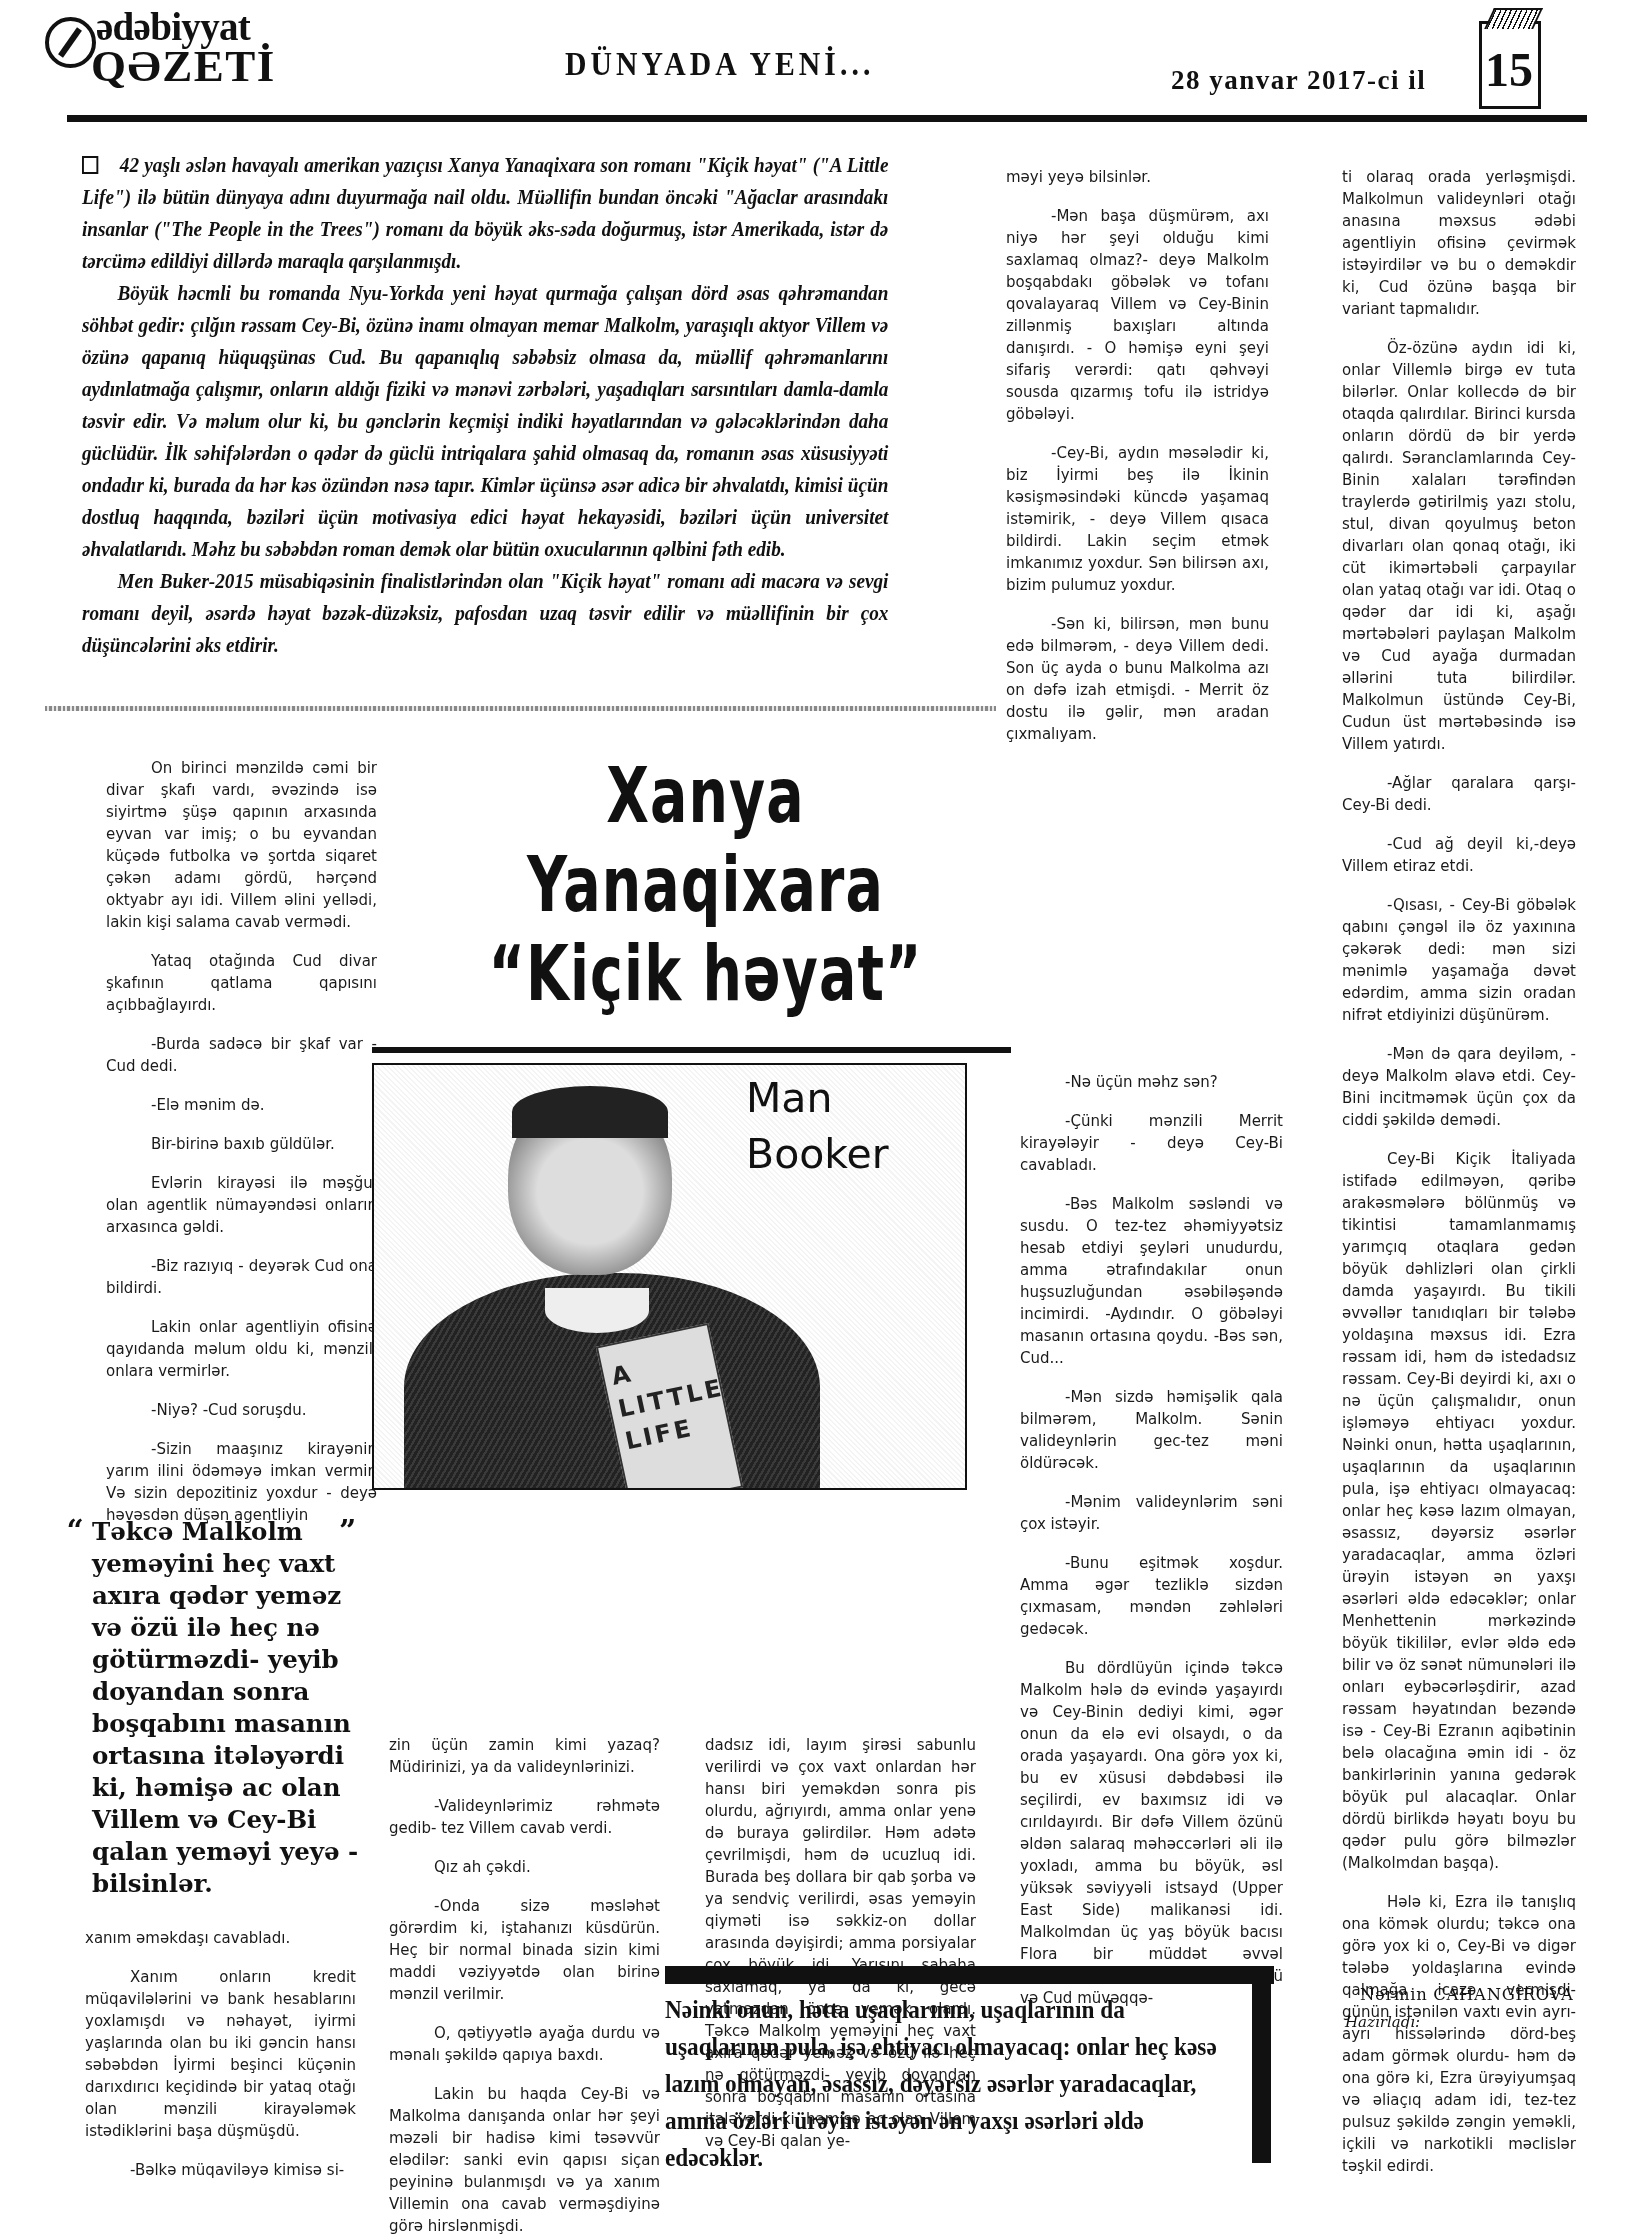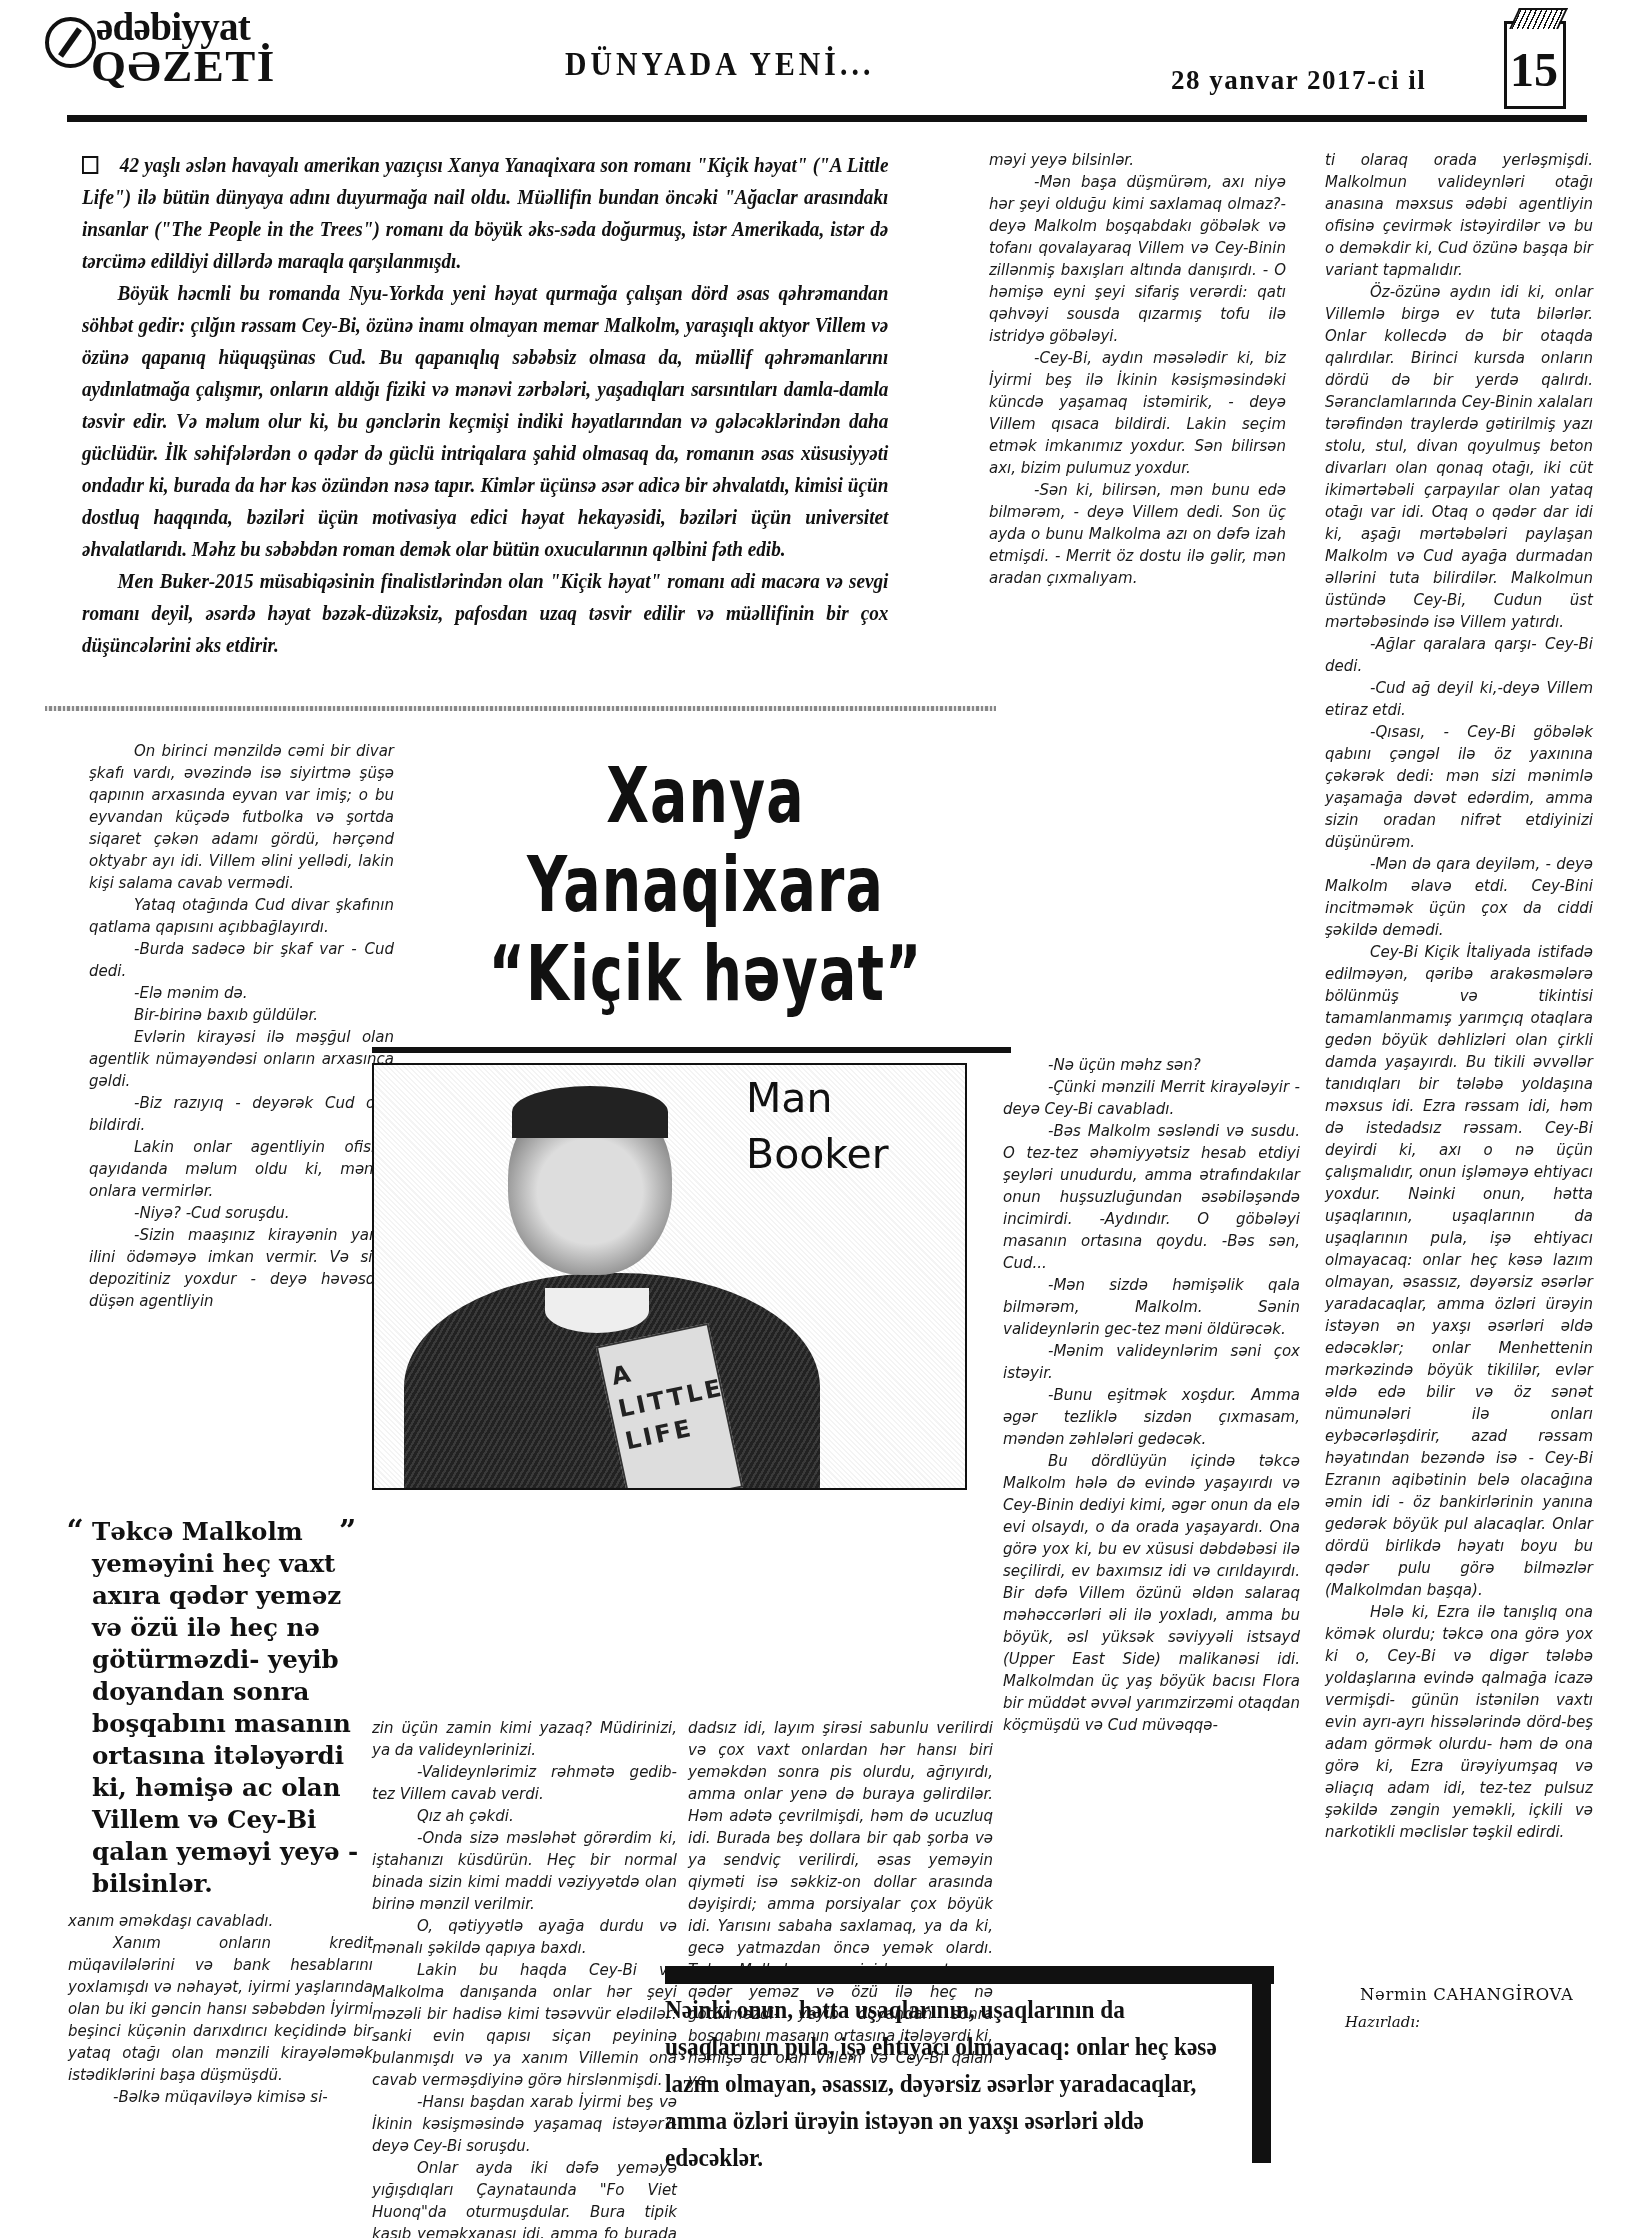--- a/index.html
+++ b/index.html
@@ -6,34 +6,34 @@
   body { width:1646px; height:2239px; position:relative; overflow:hidden; color:#111; font-family:"DejaVu Serif", serif; }
   .abs { position:absolute; }
   
   .logo { left:45px; top:4px; width:282px; height:89px; }
   .logo-circle { position:absolute; left:0; top:13.4px; width:51px; height:51px; border:4.5px solid #111; border-radius:50%; box-sizing:border-box; }
   .logo-circle:after { content:""; position:absolute; left:18px; top:4.5px; width:6px; height:33px; background:#111; transform:rotate(35deg); }
   .logo-l1 { position:absolute; left:51px; top:0; font-family:"Liberation Serif", serif; font-weight:bold; font-size:39px; letter-spacing:-0.7px; }
   .logo-l2 { position:absolute; left:46px; top:36px; font-family:"Liberation Serif", serif; font-weight:bold; font-size:45px; letter-spacing:1.5px; }
   .section { left:565px; top:46px; font-family:"Liberation Serif", serif; font-weight:bold; font-size:33px; letter-spacing:4.5px; transform:scaleX(0.9); transform-origin:left; }
   .date { left:1171px; top:65px; font-family:"Liberation Serif", serif; font-weight:bold; font-size:27px; letter-spacing:1.5px; }
-  .pagebox { left:1479px; top:21px; width:62px; height:88px; border:3.7px solid #111; box-sizing:border-box; background:#fff;margin-left:25px; }
+  .pagebox { left:1479px; top:21px; width:62px; height:88px; border:3.7px solid #111; box-sizing:border-box; background:#fff; }
   .pagebox .pn { position:absolute; left:3px; top:18px; font-family:"Liberation Serif", serif; font-weight:bold; font-size:48px; }
   .pagebox .pages { position:absolute; left:7.4px; top:-16.4px; width:45px; height:19.3px; border:2.2px solid #111; border-bottom:none; transform:skewX(-25deg); background:repeating-linear-gradient(90deg,#111 0 1.5px,#fff 1.5px 5.2px); }
   .rule-top { left:67px; top:115px; width:1520px; height:7.4px; background:#111; }
 
   
   .intro { left:82px; top:149px; width:840px; font-family:"Liberation Serif", serif; font-style:italic; font-weight:bold; font-size:20px; line-height:32px; text-align:justify; transform:scaleX(0.96); transform-origin:left; }
   .intro p { margin:0; text-indent:37px; }
   .intro p.first { text-indent:0; }
   .bullet { display:inline-block; width:13.4px; height:13.4px; border:2.2px solid #111; margin-right:22px; vertical-align:-1.5px; }
 
   
   .col { font-family:"DejaVu Sans", sans-serif; font-size:15px; line-height:22px; text-align:justify; color:#1a1a1a; }
-  .col p { margin:0; text-indent:45px;font-style:italic; }
+  .col p { margin:17px; text-indent:45px; }
   .col p.cont { text-indent:0; }
 
   .c-top-mid { left:989px; top:149px; width:297px; }
   .c-right { left:1325px; top:149px; width:268px; }
   .c-left { left:89px; top:740px; width:305px; }
   .c-left2 { left:68px; top:1910px; width:305px; }
   .c-mid-a { left:372px; top:1717px; width:305px; }
   .c-mid-b { left:688px; top:1717px; width:305px; }
   .c-mid-c { left:1003px; top:1054px; width:297px; }
 

